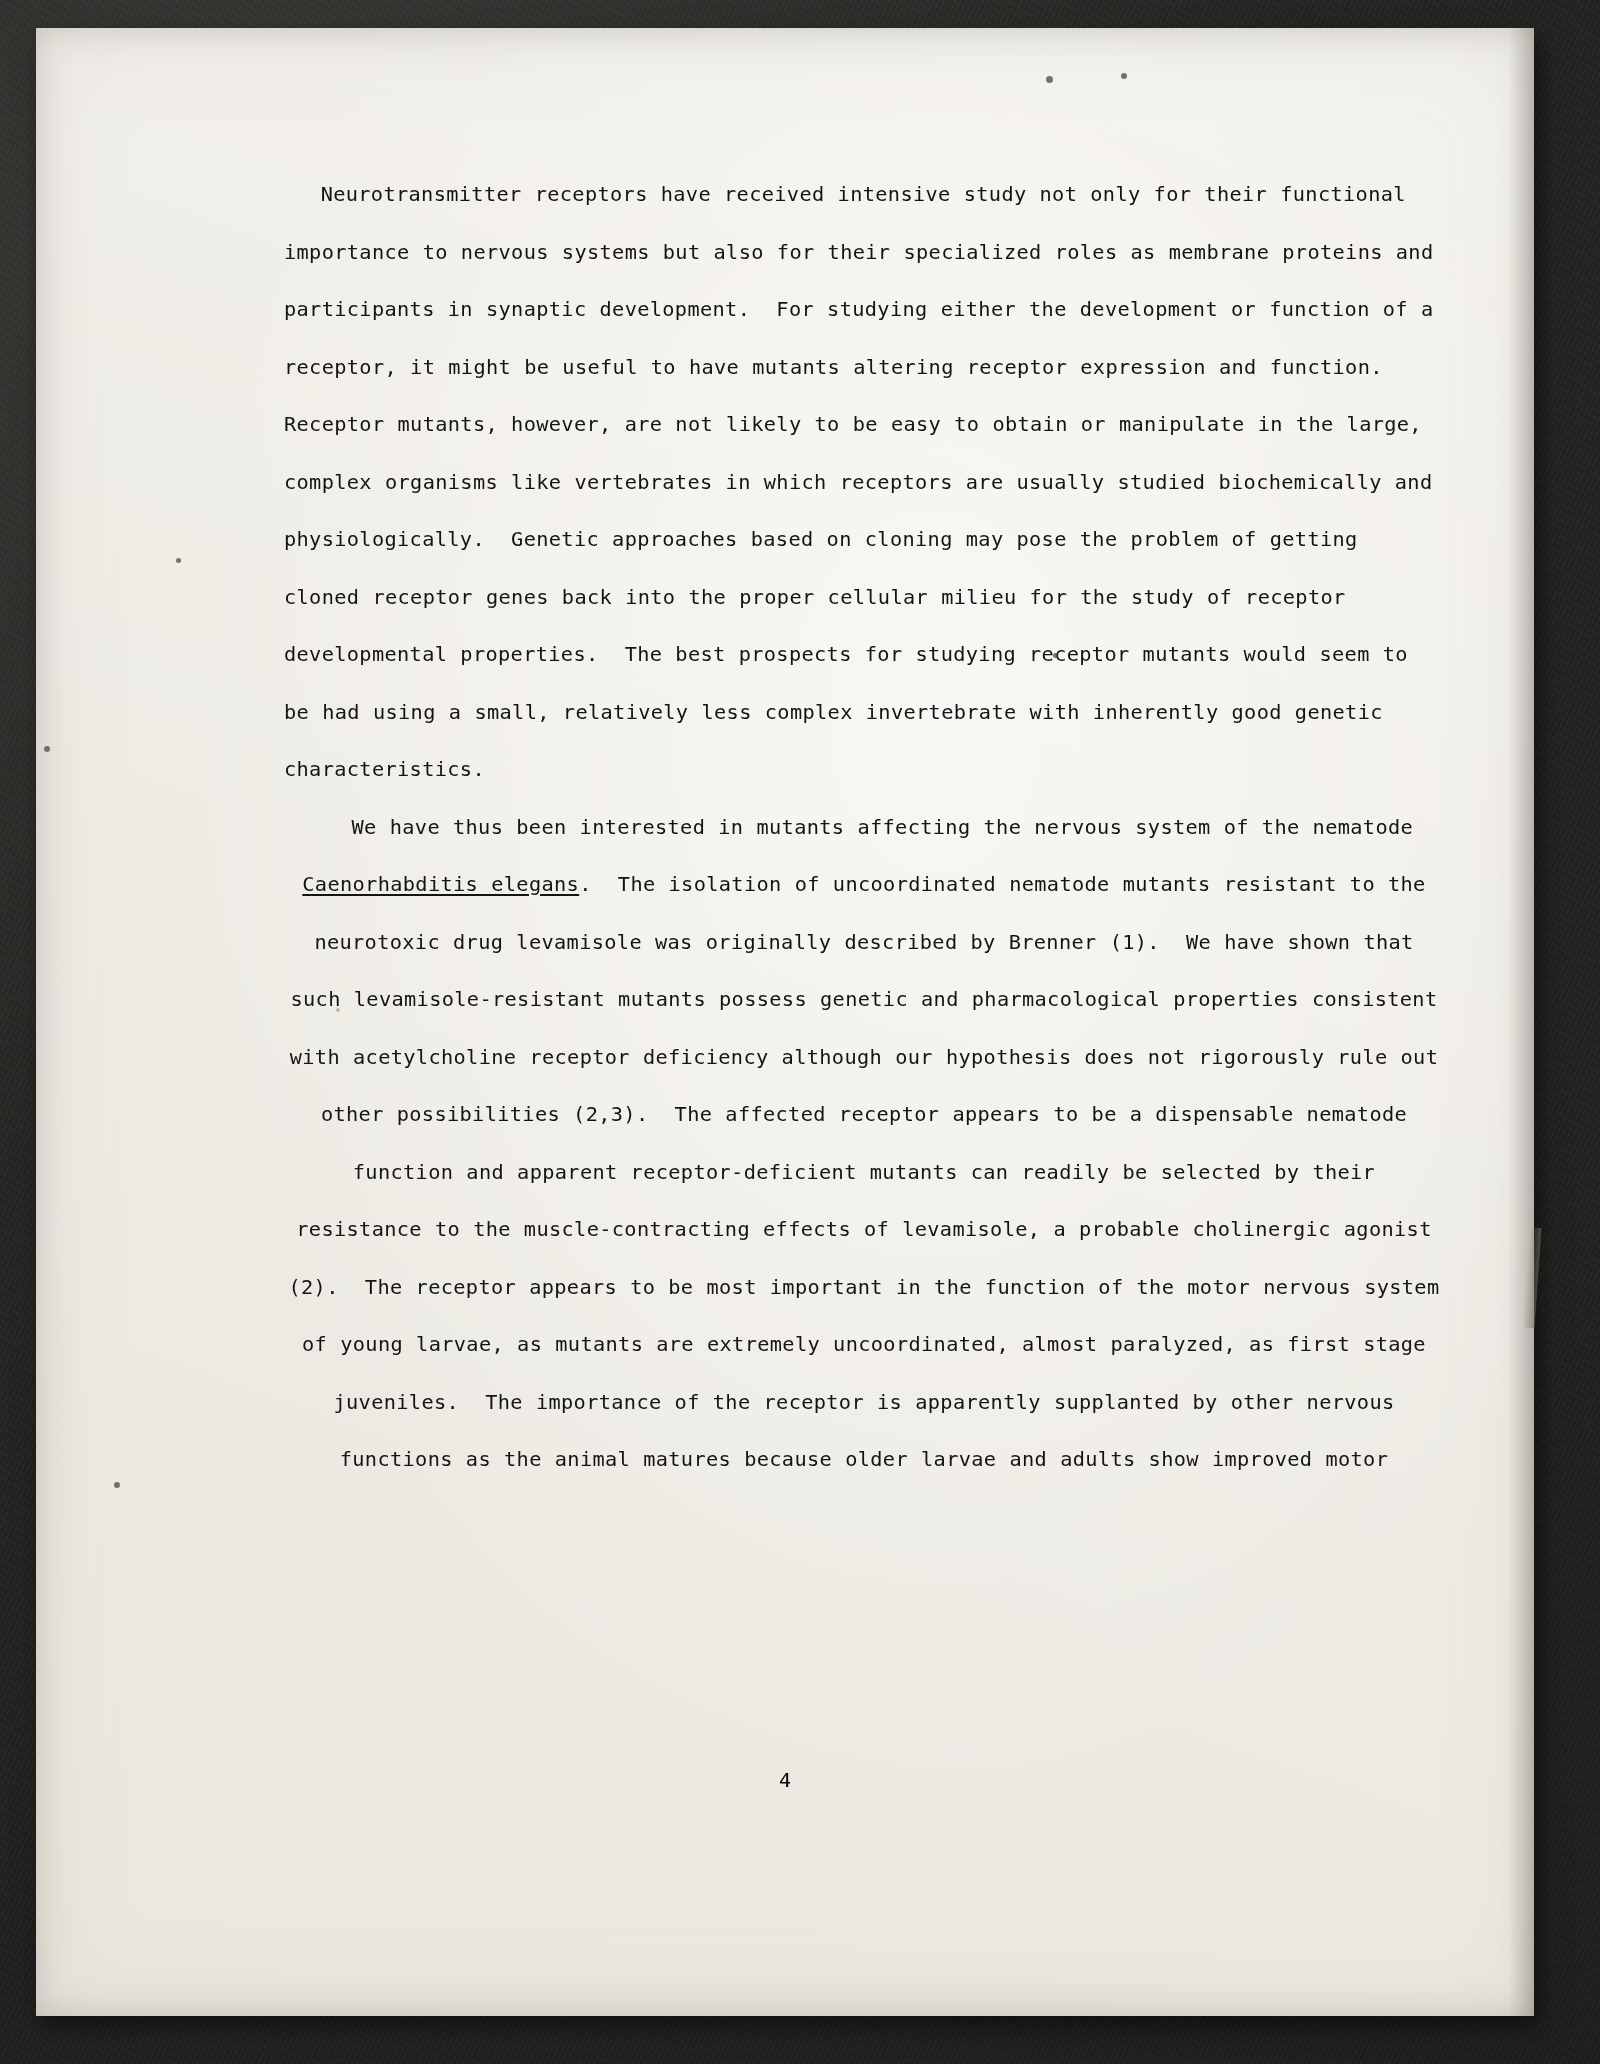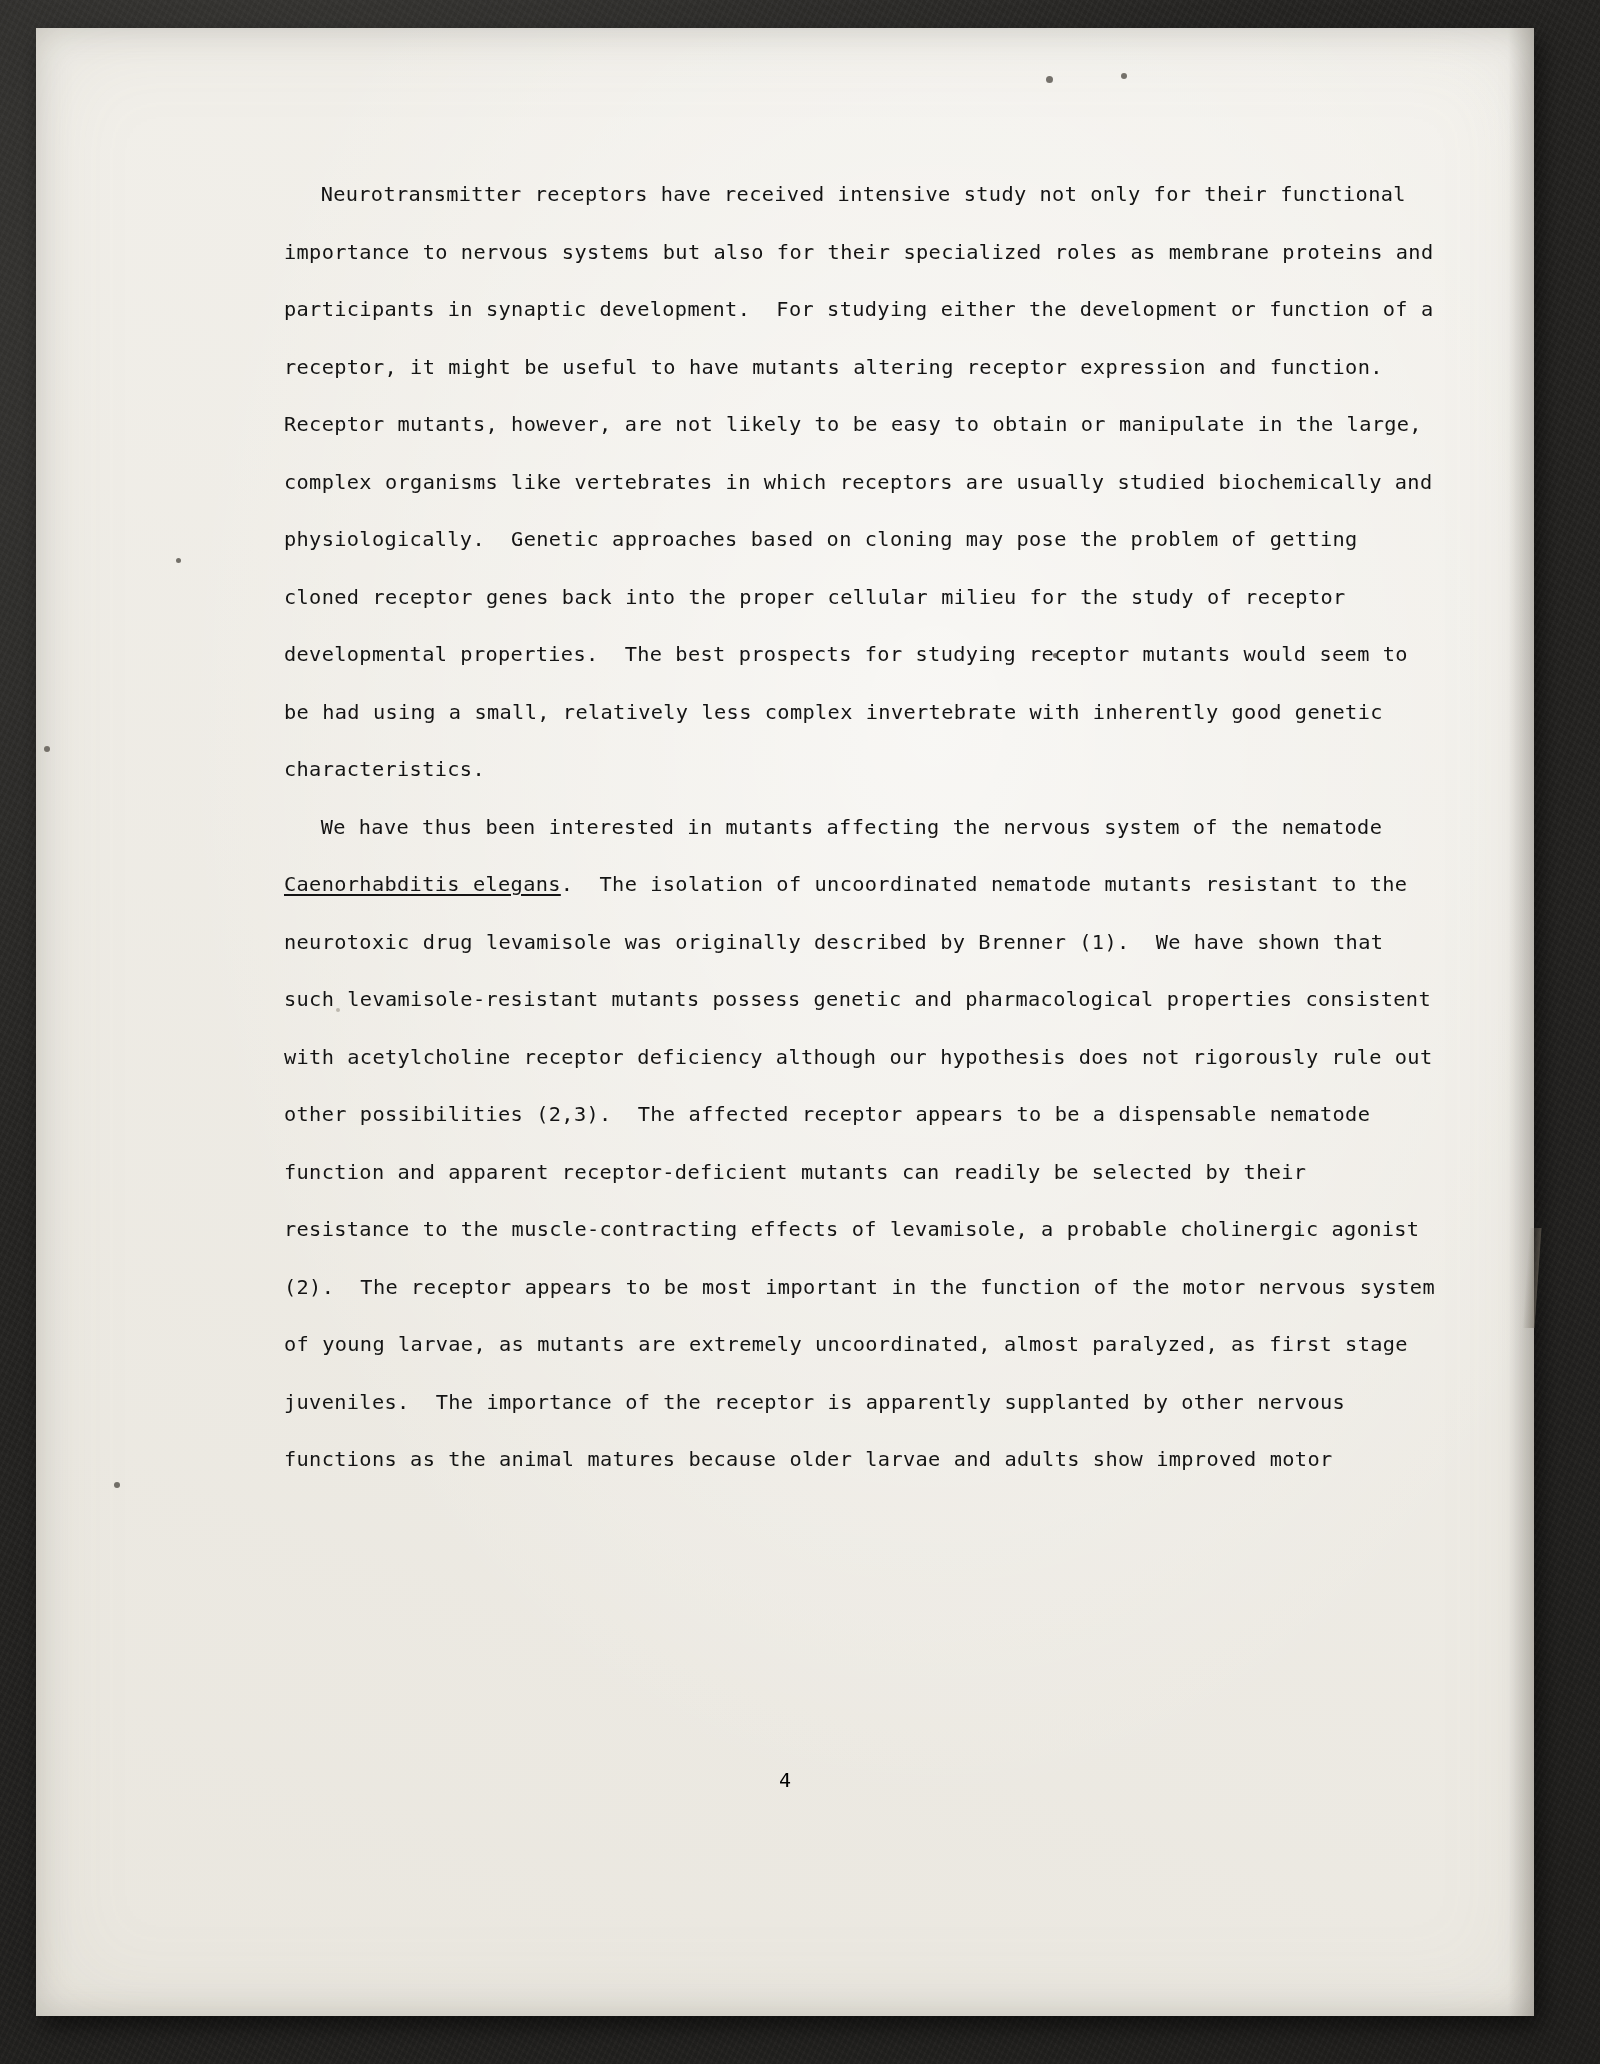--- a/index.html
+++ b/index.html
@@ -91,20 +91,21 @@
     font-size: 20.3px;
     line-height: 57.5px;
     letter-spacing: 0.35px;
     color: #141414;
     text-align: left;
     white-space: pre-wrap;
     word-spacing: 0.5px;
   }
   p.para + p.para {
     margin-top: 0px;
+    text-align: center;
   }
   .indent {
     display: inline-block;
     width: 3.0ch;
   }
   .u {
     text-decoration: underline;
     text-underline-offset: 3px;
   }
 

